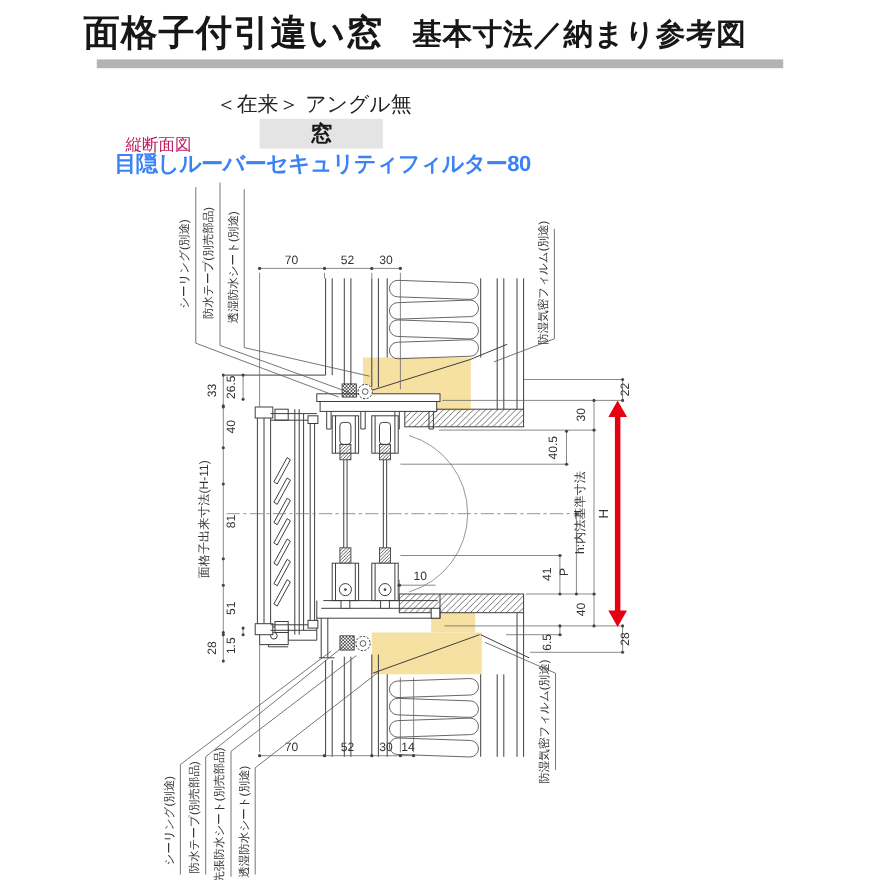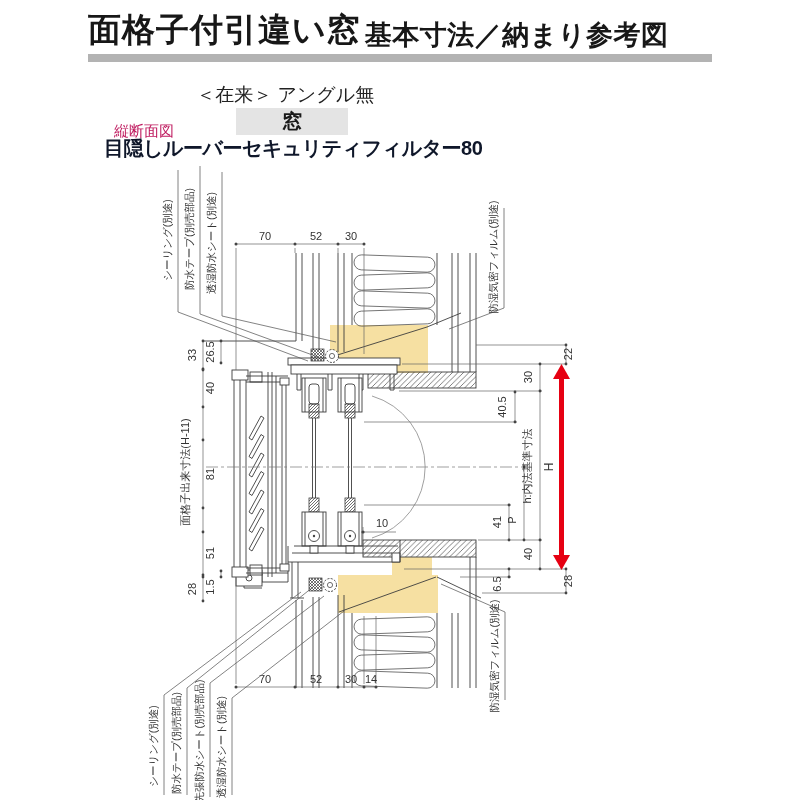--- a/index.html
+++ b/index.html
@@ -1,26 +1,26 @@
 <!DOCTYPE html>
 <html><head>
 <meta charset="utf-8">
 <style>
   html,body{margin:0;padding:0;background:#fff;}
   .page{position:relative;width:800px;height:800px;background:#fff;overflow:hidden;
         font-family:"Liberation Sans","DejaVu Sans",sans-serif;color:#1c1c1c;}
-  .title-row{position:absolute;left:88px;top:8px;display:flex;align-items:flex-end;gap:4px;white-space:nowrap;}
+  .title-row{position:absolute;left:76px;top:8px;display:flex;align-items:center;gap:26px;white-space:nowrap;}
   .title-main{font-size:33px;font-weight:900;letter-spacing:1px;color:#171717;}
   .title-sub{font-size:27px;font-weight:800;letter-spacing:0.5px;color:#171717;}
   .title-bar{position:absolute;left:88px;top:54px;width:624px;height:8px;background:#b3b3b3;}
   .spec-row{position:absolute;left:88px;top:82px;height:28px;display:flex;align-items:center;white-space:nowrap;flex-direction:column;}
   .spec-type{font-size:19px;font-weight:500;color:#222;}
   .spec-tag{display:inline-flex;align-items:center;justify-content:center;width:112px;height:27px;
             margin-left:14px;background:#e4e4e4;font-size:20px;font-weight:800;color:#1a1a1a;}
-  .spec-product{font-size:20px;font-weight:800;margin-left:16px;color:#0f172a;letter-spacing:-0.5px;}
+  .spec-product{font-size:20px;font-weight:800;margin-left:16px;color:#3b82f6;letter-spacing:-0.5px;}
   .caption{position:absolute;left:114px;top:122px;font-size:15px;color:#be185d;}
   svg{position:absolute;left:0;top:0;}
   svg text{font-family:"Liberation Sans","DejaVu Sans",sans-serif;fill:#333;}
   .dimtxt{font-size:11px;}
   .lbltxt{font-size:10.5px;}
   .thin{stroke:#3d3d3d;stroke-width:0.9;fill:none;}
   .dim{stroke:#666;stroke-width:0.7;fill:none;}
   .lead{stroke:#5a5a5a;stroke-width:0.75;fill:none;}
   .dot{fill:#444;stroke:none;}
 </style>

